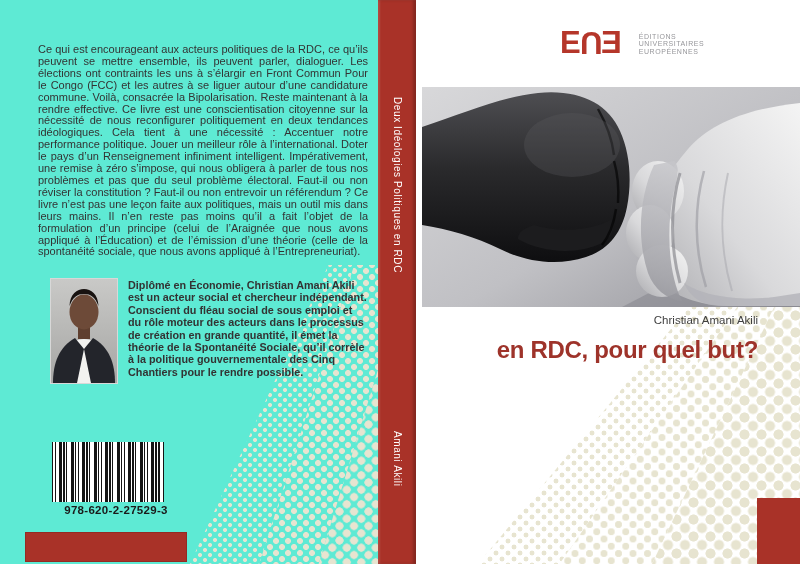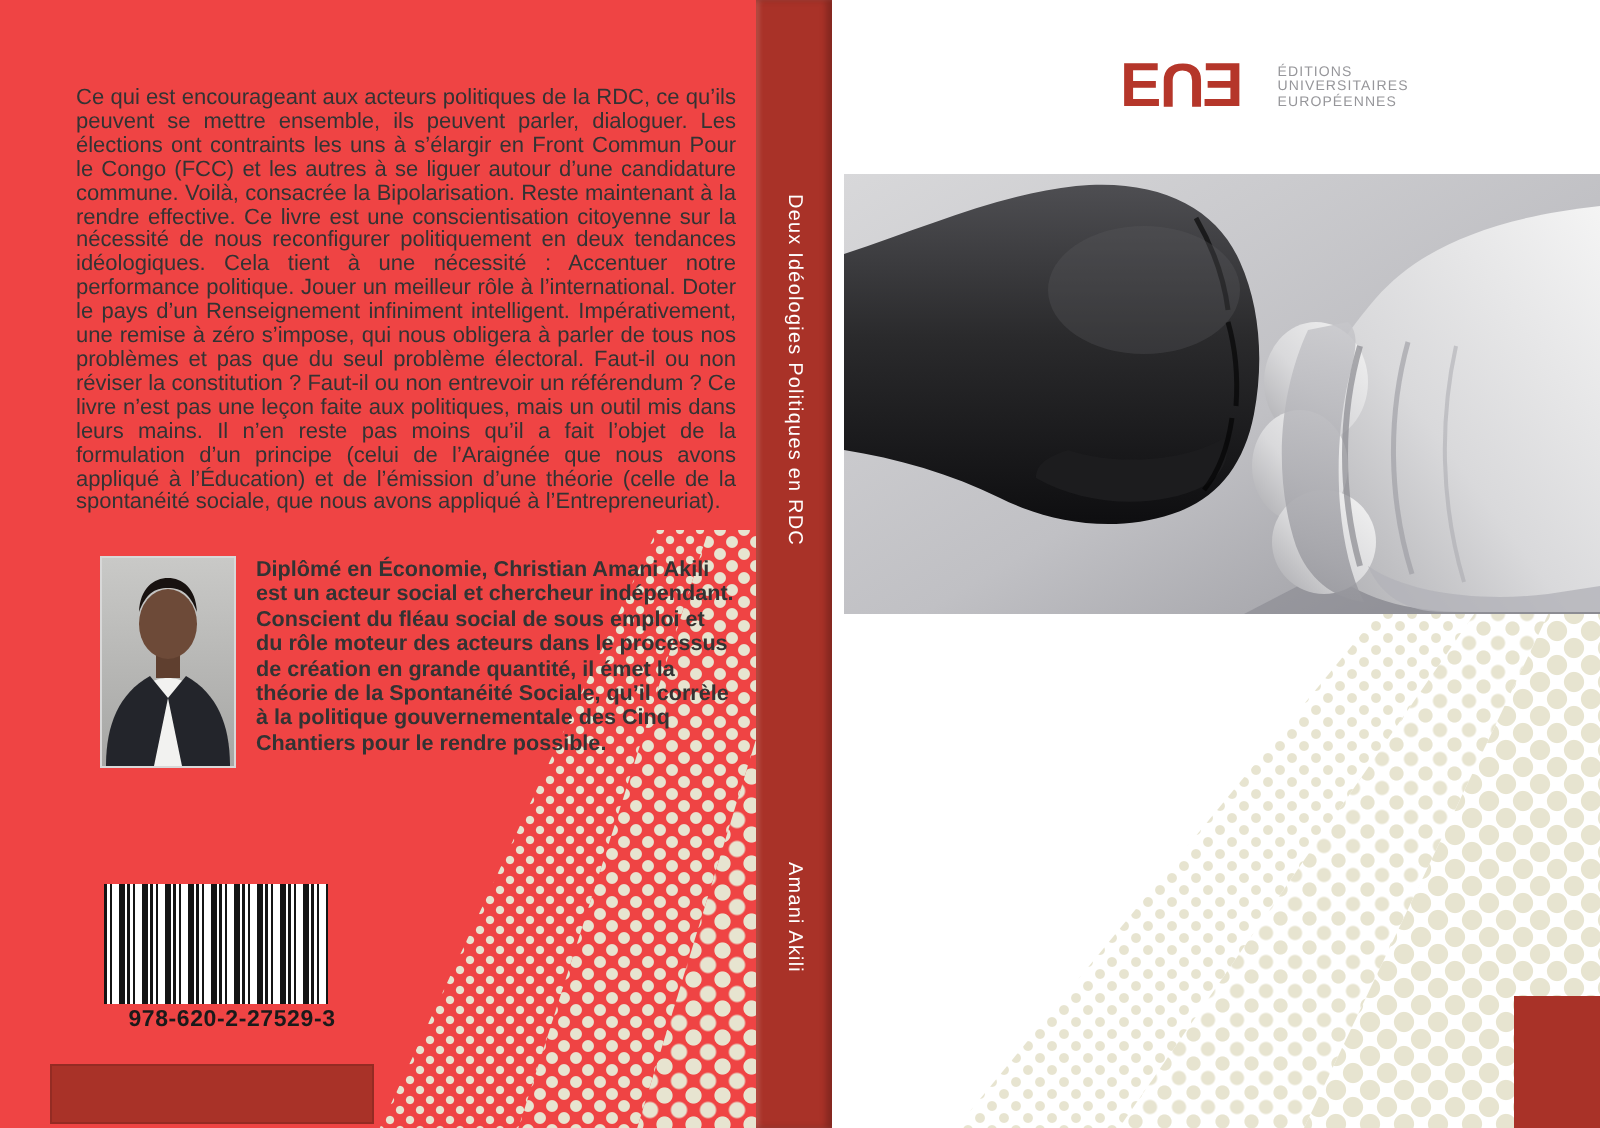--- a/index.html
+++ b/index.html
@@ -1,21 +1,21 @@
 <!DOCTYPE html>
 <html><head>
 <meta charset="utf-8">
 <style>
   html,body{margin:0;padding:0;background:#ffffff;}
   .page{
     position:relative;width:800px;height:564px;background:#ffffff;overflow:hidden;
     font-family:"Liberation Sans", sans-serif;color:#333;
   }
   
-  .back-cover{position:absolute;left:0;top:0;width:378px;height:564px;background:#ef4444;}
+  .back-cover{position:absolute;left:0;top:0;width:378px;height:564px;background:#5eead4;}
   .synopsis{
     position:absolute;left:38px;top:44px;width:330px;
     font-size:11px;line-height:11.9px;text-align:justify;color:#333;z-index:2;
   }
   .portrait{position:absolute;left:50px;top:278px;width:66px;height:104px;border:1px solid #d8d8d8;z-index:2;}
   .bio{
     position:absolute;left:128px;top:279px;width:240px;
     font-size:10.8px;line-height:12.4px;color:#333;z-index:2;font-weight:bold;
   }
   .barcode-block{position:absolute;left:52px;top:442px;width:128px;z-index:2;}
@@ -180,17 +180,19 @@
     </g>
   </svg>
 
   <div class="wedge wedge-front">
     <div class="dots" style="--r:2.2px;--s:12px;clip-path:polygon(70% 0,83% 0,35% 100%,13% 100%);"></div>
     <div class="dots" style="--r:3.3px;--s:14.5px;clip-path:polygon(83% 0,93% 0,60% 100%,35% 100%);"></div>
     <div class="dots" style="--r:4.8px;--s:17px;clip-path:polygon(93% 0,100% 0,100% 100%,60% 100%);"></div>
   </div>
 
   <div class="front-titles">
+    <div class="front-author">Christian Amani Akili</div>
+    <div class="front-title">en RDC, pour quel but?</div>
   </div>
 
   <div class="red-square-front"></div>
 
 </div>
 
 </body></html>

